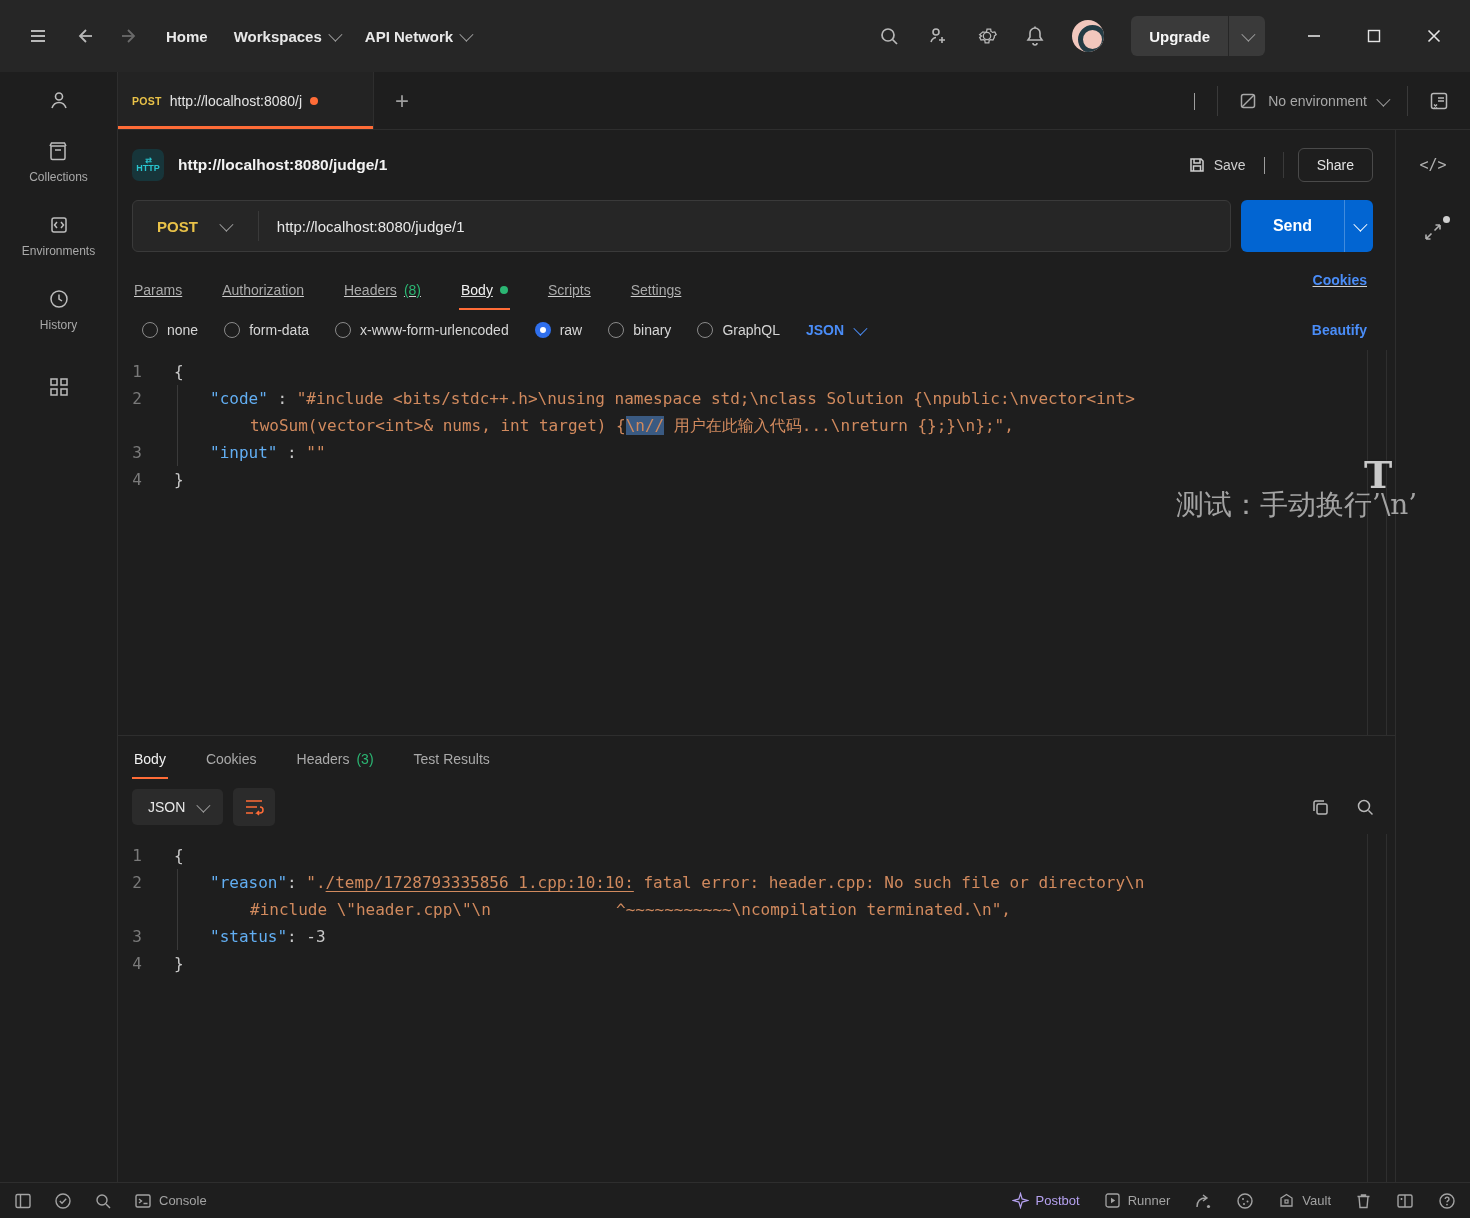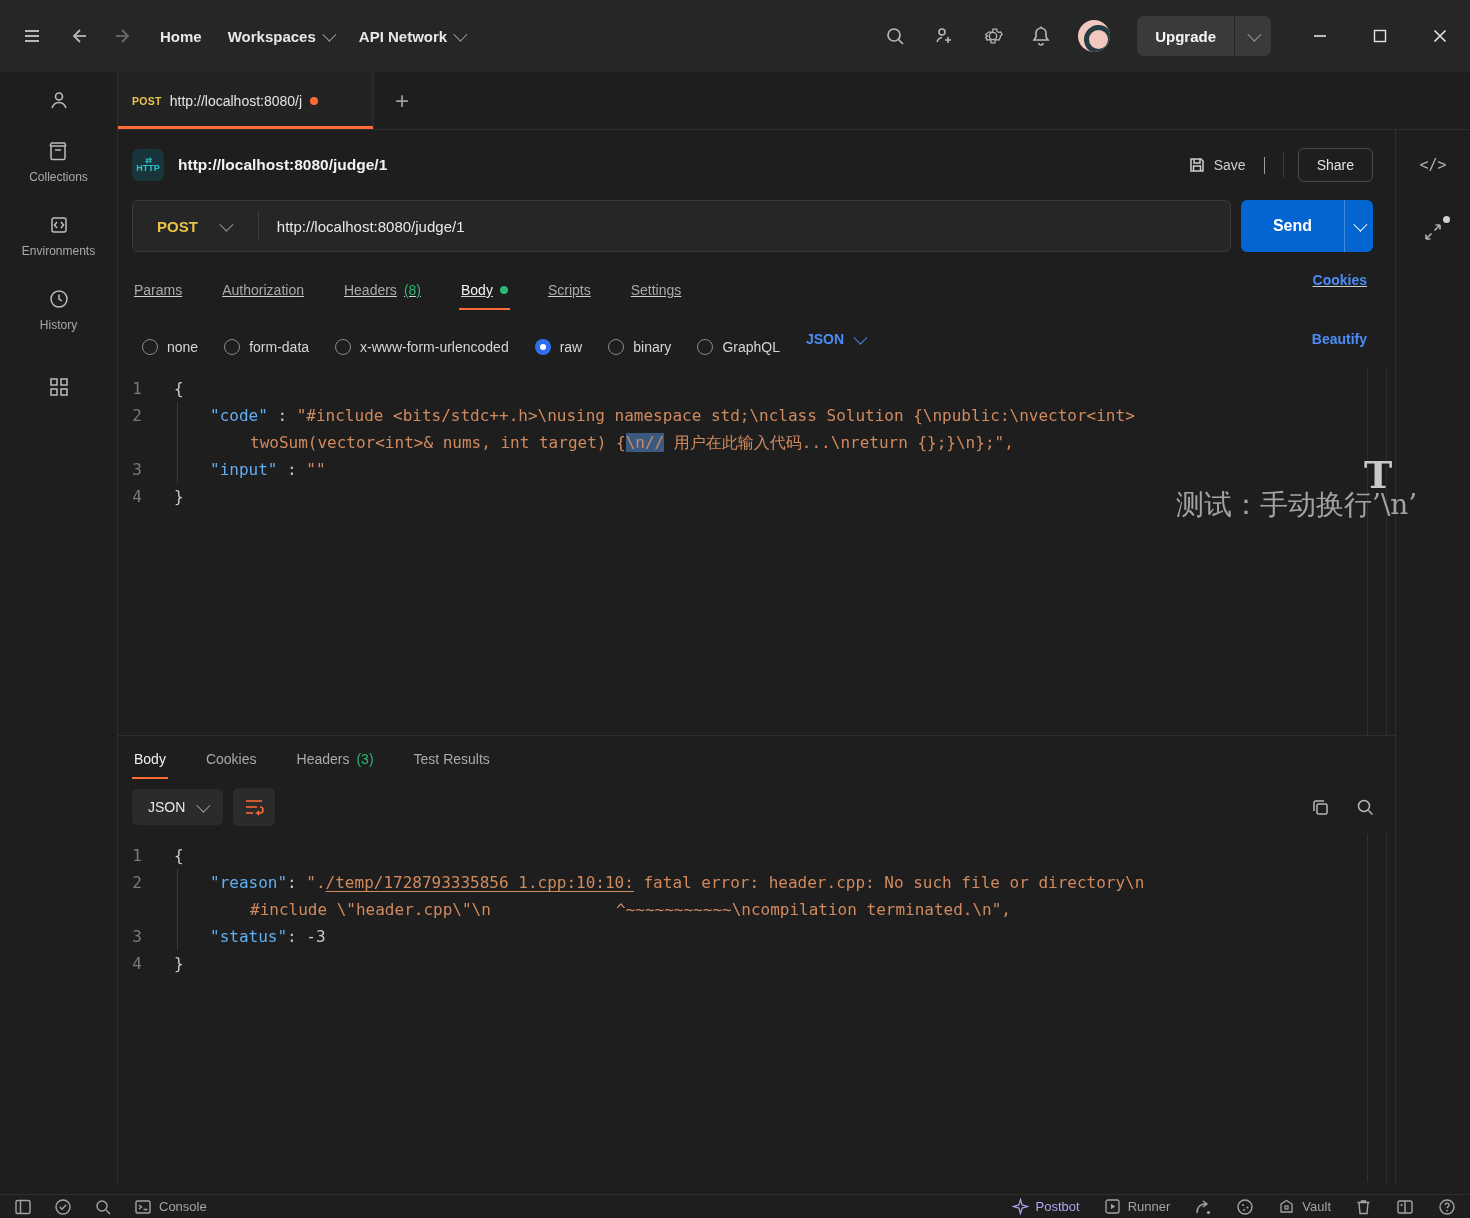--- a/index.html
+++ b/index.html
@@ -7,21 +7,21 @@
   body {
     width:1470px; height:1218px; overflow:hidden;
     background:#1e1e1e; color:#d0d0d0;
     font-family:"Liberation Sans", sans-serif; font-size:14px;
     position:relative;
   }
   .icon svg { display:block; }
   
   .topbar {
     height:72px; background:#262626; display:flex; align-items:center;
-    padding:0 22px; justify-content:space-between;
+    padding:0 28px; justify-content:space-between;
   }
   .topbar-left { display:flex; align-items:center; gap:26px; }
   .nav-item { color:#e8e8e8; font-size:15px; font-weight:700; display:flex; align-items:center; gap:7px; cursor:pointer; }
   .nav-item.plain { font-weight:700; }
   .chev { width:10px; height:10px; border-right:1.6px solid #9e9e9e; border-bottom:1.6px solid #9e9e9e; transform:rotate(45deg) translateY(-2px); }
   .topbar-right { display:flex; align-items:center; gap:27px; }
   .tb-icon { color:#b8b8b8; cursor:pointer; }
   .avatar { width:32px; height:32px; border-radius:50%; background:#f2c7bd; position:relative; overflow:hidden; cursor:pointer; }
   .avatar::after { content:''; position:absolute; left:6px; top:5px; width:19px; height:19px; border-radius:50%; border:5px solid #243b44; }
   .upgrade { display:flex; background:#3a3a3a; border-radius:6px; overflow:hidden; height:40px; cursor:pointer; }
@@ -79,21 +79,21 @@
   
   .req-tabs { display:flex; align-items:flex-start; padding:6px 28px 0 14px; height:46px;text-decoration:underline; }
   .rtab { color:#a9a9a9; font-size:14px; margin-right:36px; padding:10px 2px 12px; cursor:pointer; position:relative; display:flex; align-items:center; gap:7px; }
   .rtab .cnt { color:#2bb673; }
   .rtab.active { color:#f2f2f2; }
   .rtab.active::after { content:''; position:absolute; left:0; right:0; bottom:0; height:2px; background:#ff6c37; }
   .gdot { width:8px; height:8px; border-radius:50%; background:#2bb673; }
   .link-blue { margin-left:auto; color:#4a8df8; font-weight:700; font-size:14px; cursor:pointer; }
   
   .type-row { display:flex; align-items:center; padding:10px 28px 12px 24px; gap:26px; }
-  .radio { display:flex; align-items:flex-end; gap:9px; color:#d6d6d6; font-size:14px; cursor:pointer;margin-top:17px; }
+  .radio { display:flex; align-items:flex-end; gap:9px; color:#d6d6d6; font-size:14px; cursor:pointer; }
   .rb { width:16px; height:16px; border-radius:50%; border:1.5px solid #8a8a8a; }
   .radio.sel .rb { border:none; background:#2f6fed; position:relative; }
   .radio.sel .rb::after { content:''; position:absolute; left:5px; top:5px; width:6px; height:6px; border-radius:50%; background:#fff; }
   .lang-dd { color:#4a8df8; font-weight:700; display:flex; align-items:center; gap:10px; cursor:pointer; }
   .lang-dd .chev { border-color:#4a8df8; }
   
   .editor { position:relative; flex:1; padding-top:8px; font-family:"DejaVu Sans Mono", monospace; font-size:16px; line-height:27px; color:#c9c9c9; overflow:hidden; cursor:text; }
   .code-line { display:flex; }
   .ln { width:56px; flex:none; text-align:right; padding-right:32px; color:#7a7a7a; user-select:none; }
   .lc { white-space:pre-wrap; position:relative; max-width:1045px; }
@@ -116,21 +116,21 @@
   .eg-box { border:1.5px solid #8a8a8a; border-radius:3px; font-size:10px; padding:2px 4px; color:#b8b8b8; font-family:"DejaVu Serif", serif; cursor:pointer; }
   .ellipsis { letter-spacing:2px; color:#b8b8b8; font-size:13px; cursor:pointer; }
   .resp-toolbar { display:flex; align-items:center; padding:4px 20px 8px 14px; gap:10px; }
   .seg { display:flex; background:#2b2b2b; border-radius:5px; overflow:hidden; }
   .seg .v { padding:10px 24px; color:#a2a2a2; font-size:14px; cursor:pointer; }
   .seg .v.active { background:#3d3d3d; color:#f2f2f2; }
   .seg-lang { background:#2b2b2b; border-radius:5px; padding:10px 16px; display:flex; align-items:center; gap:12px; color:#e8e8e8; cursor:pointer; }
   .wrap-btn { background:#2b2b2b; border-radius:5px; width:42px; height:38px; display:flex; align-items:center; justify-content:center; color:#ff6c37; cursor:pointer; }
   .resp-tools-right { margin-left:auto; display:flex; align-items:center; gap:26px; color:#b8b8b8; }
   
-  .statusbar { height:24px; border-top:1px solid #2e2e2e; background:#1e1e1e; display:flex; align-items:center; padding:0 14px; color:#a3a3a3; font-size:13px; position:absolute; left:0; right:0; bottom:0; }
+  .statusbar { height:36px; border-top:1px solid #2e2e2e; background:#1e1e1e; display:flex; align-items:center; padding:0 14px; color:#a3a3a3; font-size:13px; position:absolute; left:0; right:0; bottom:0; }
   .sb-left { display:flex; align-items:center; gap:22px; }
   .sb-right { margin-left:auto; display:flex; align-items:center; gap:24px; }
   .sb-lbl { display:flex; align-items:center; gap:7px; cursor:pointer; }
   .postbot { color:#b5a1ef; }
 </style>
 </head>
 <body>
 
 <div class="topbar">
   <div class="topbar-left">
@@ -263,20 +263,42 @@
 
   <div class="main">
 
     <div class="tabbar">
       <div class="req-tab">
         <span class="m">POST</span>
         <span class="t">http://localhost:8080/j</span>
         <span class="dot-unsaved"></span>
       </div>
       <div class="newtab">+</div>
+      <div class="tabbar-right">
+        <span class="env-collapse"><span class="chev"></span></span>
+        <span class="tb-sep"></span>
+        <span class="env-select">
+          <span class="icon">
+            <svg width="20" height="20" viewBox="0 0 20 20">
+                <rect x="3.5" y="3.5" width="13" height="13" rx="2" stroke="#a8a8a8" stroke-width="1.5" fill="none"></rect>
+                <path d="M4 16L16 4" stroke="#a8a8a8" stroke-width="1.5"></path>
+              </svg>
+          </span>
+          <span>No environment</span>
+          <span class="chev"></span>
+        </span>
+        <span class="tb-sep"></span>
+        <span class="env-quick icon">
+          <svg width="22" height="22" viewBox="0 0 22 22">
+              <rect x="3.5" y="3.5" width="15" height="15" rx="2" stroke="currentColor" stroke-width="1.5" fill="none"></rect>
+              <path d="M10 8h6M10 11h6" stroke="currentColor" stroke-width="1.4"></path>
+              <path d="M6 14.5l3 3M9 14.5l-3 3" stroke="currentColor" stroke-width="1.4"></path>
+            </svg>
+        </span>
+      </div>
     </div>
 
     <div class="content-row">
       <div class="content">
 
         <div class="req-header">
           <span class="http-tile">
             <span class="arr">⇄</span>
             <span>HTTP</span>
           </span>

